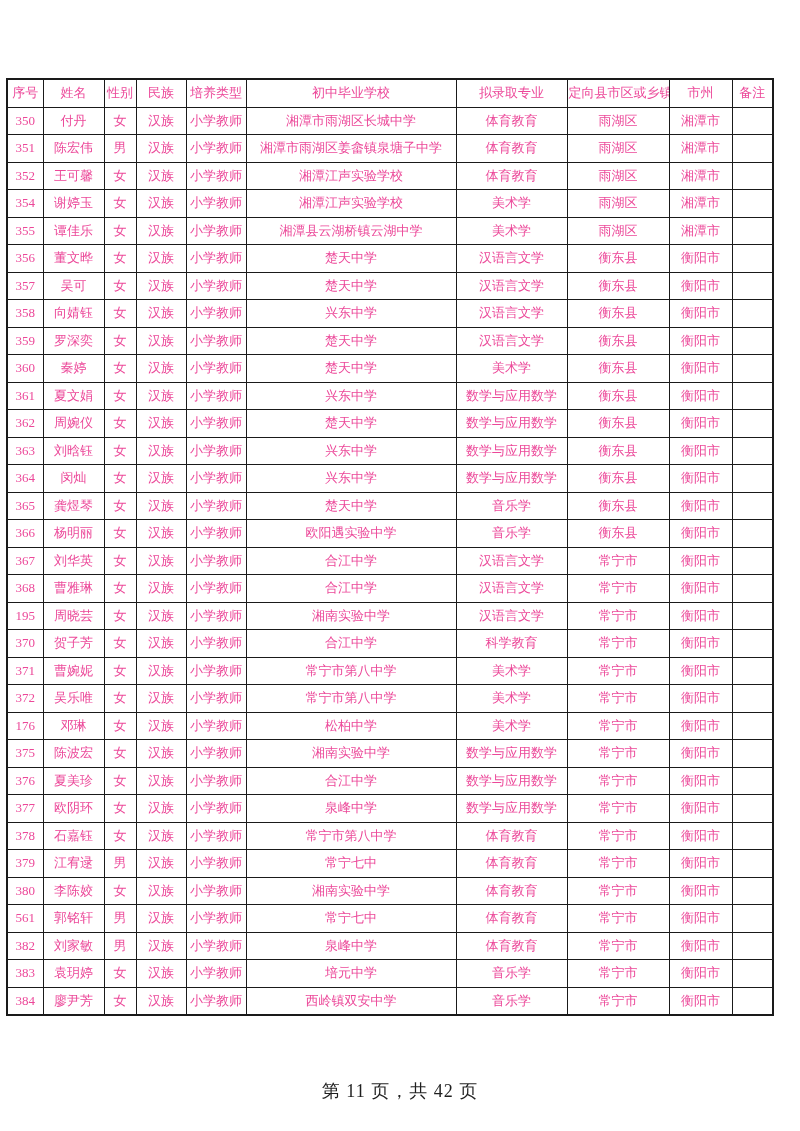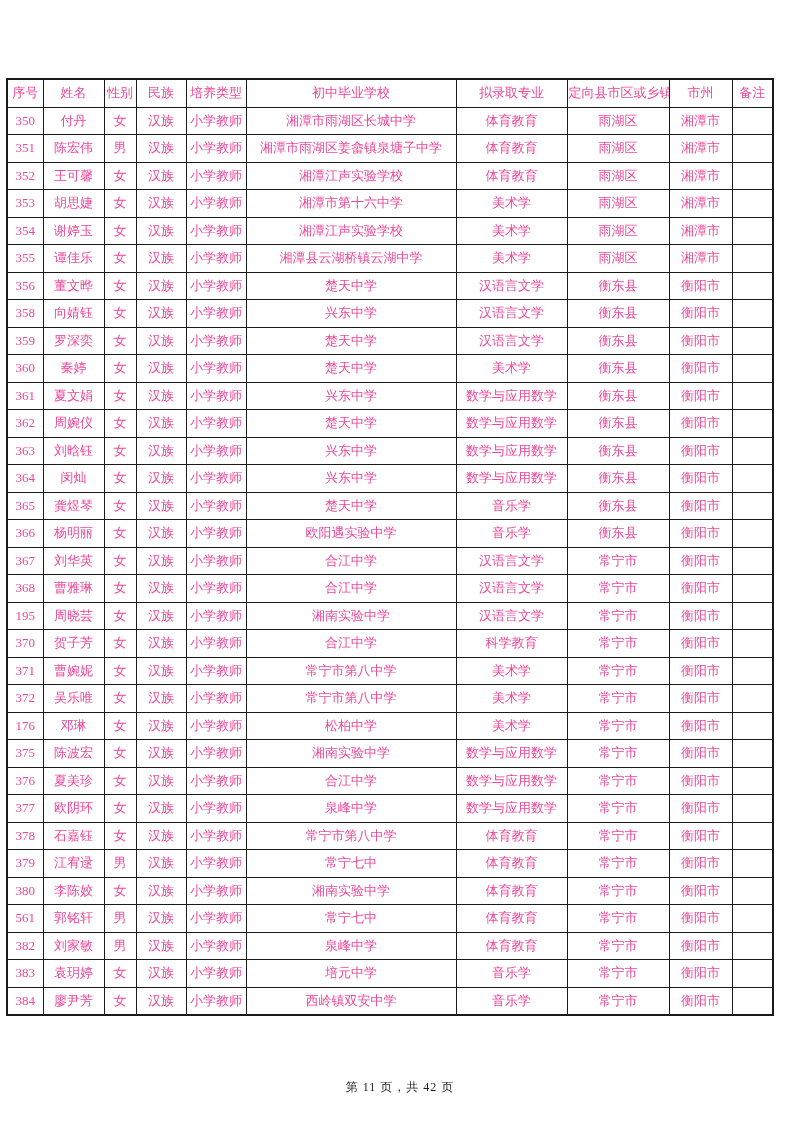--- a/index.html
+++ b/index.html
@@ -52,21 +52,21 @@
   th.clip {
     text-align: left;
     padding-left: 2px;
   }
   .footer {
     position: absolute;
     left: 0;
     top: 1079px;
     width: 100%;
     text-align: center;
-    font-size: 12px;
+    font-size: 18px;
     letter-spacing: 1px;
     color: #1f1f1f;
   }
 </style>
 </head>
 <body>
 
 <div class="page">
 
   <table class="roster">
@@ -127,32 +127,20 @@
           <td>女</td>
           <td>汉族</td>
           <td>小学教师</td>
           <td>湘潭江声实验学校</td>
           <td>体育教育</td>
           <td>雨湖区</td>
           <td>湘潭市</td>
           <td></td>
         </tr>
         <tr>
-          <td>353</td>
-          <td>胡思婕</td>
-          <td>女</td>
-          <td>汉族</td>
-          <td>小学教师</td>
-          <td>湘潭市第十六中学</td>
-          <td>美术学</td>
-          <td>雨湖区</td>
-          <td>湘潭市</td>
-          <td></td>
-        </tr>
-        <tr>
           <td>354</td>
           <td>谢婷玉</td>
           <td>女</td>
           <td>汉族</td>
           <td>小学教师</td>
           <td>湘潭江声实验学校</td>
           <td>美术学</td>
           <td>雨湖区</td>
           <td>湘潭市</td>
           <td></td>
@@ -165,20 +153,32 @@
           <td>小学教师</td>
           <td>湘潭县云湖桥镇云湖中学</td>
           <td>美术学</td>
           <td>雨湖区</td>
           <td>湘潭市</td>
           <td></td>
         </tr>
         <tr>
           <td>356</td>
           <td>董文晔</td>
+          <td>女</td>
+          <td>汉族</td>
+          <td>小学教师</td>
+          <td>楚天中学</td>
+          <td>汉语言文学</td>
+          <td>衡东县</td>
+          <td>衡阳市</td>
+          <td></td>
+        </tr>
+        <tr>
+          <td>357</td>
+          <td>吴可</td>
           <td>女</td>
           <td>汉族</td>
           <td>小学教师</td>
           <td>楚天中学</td>
           <td>汉语言文学</td>
           <td>衡东县</td>
           <td>衡阳市</td>
           <td></td>
         </tr>
         <tr>

